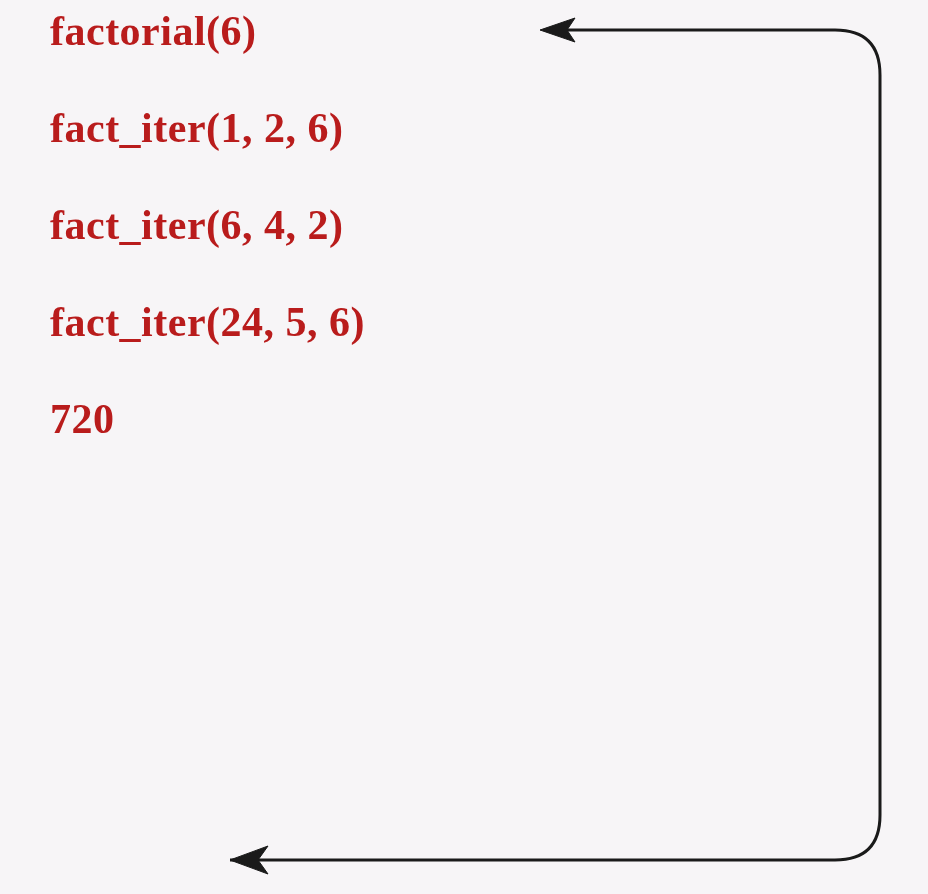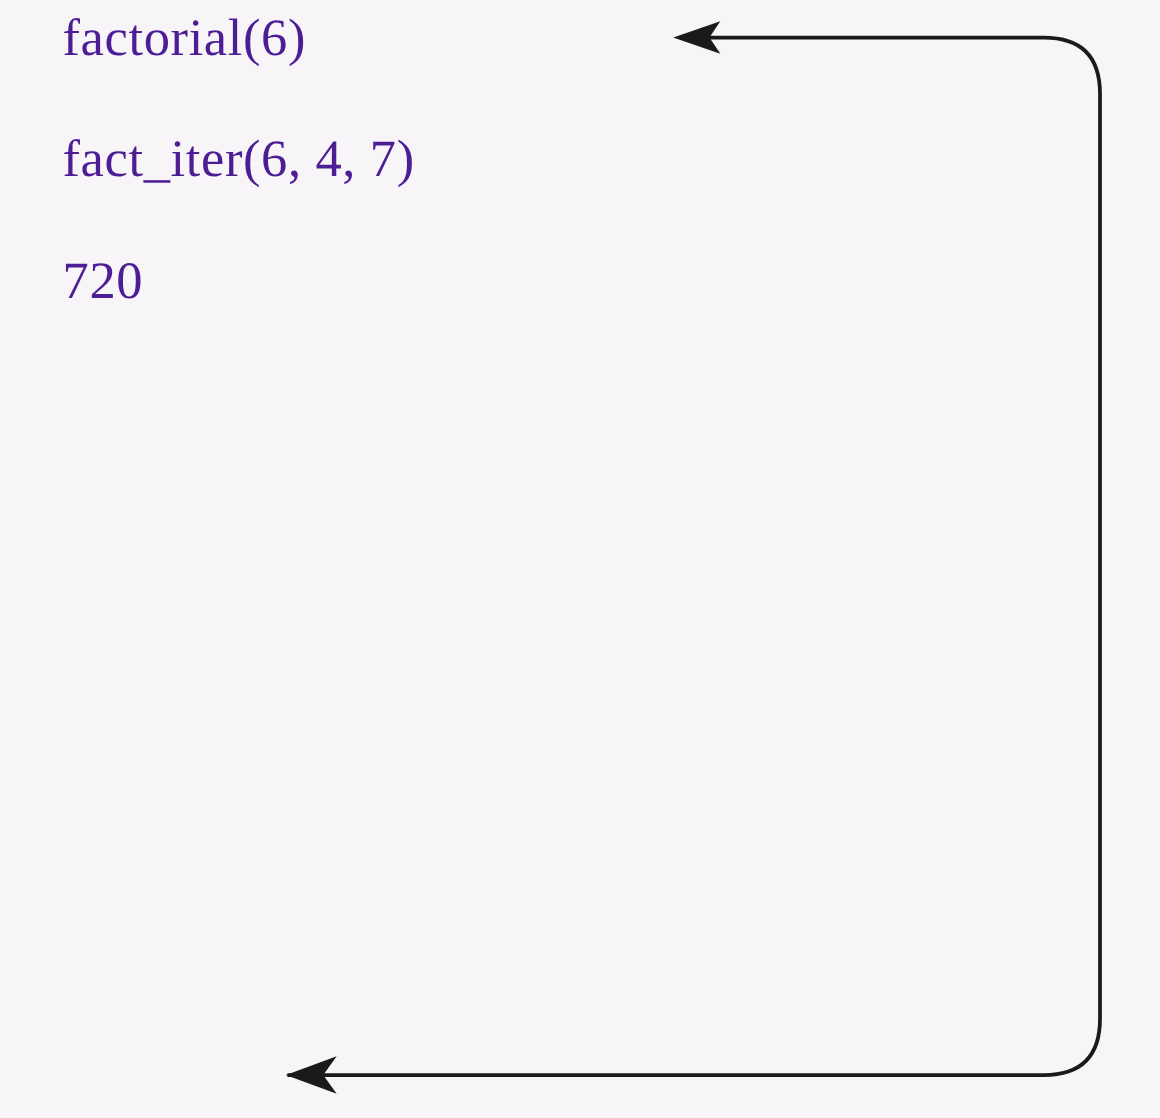--- a/index.html
+++ b/index.html
@@ -15,44 +15,46 @@
       position: relative;
       overflow: hidden;
     }
     .content {
       position: absolute;
       top: 10px;
       left: 50px;
     }
     .line {
       font-size: 42px;
-      color: #4c1d95;
+      color: #b91c1c;
       line-height: 1.0;
       margin-bottom: 55px;
-      font-weight: 400;
+      font-weight: 700;
       letter-spacing: 0.5px;
     }
     .line:last-child {
       margin-bottom: 16px;
     }
     .arrow-svg {
       position: absolute;
       top: 0;
       left: 0;
       width: 928px;
       height: 894px;
       pointer-events: none;
     }
   </style>
 </head>
 <body>
 
 <div class="content">
   <div class="line">factorial(6)</div>
-  <div class="line">fact_iter(6, 4, 7)</div>
+  <div class="line">fact_iter(1, 2, 6)</div>
+  <div class="line">fact_iter(6, 4, 2)</div>
+  <div class="line">fact_iter(24, 5, 6)</div>
   <div class="line">720</div>
 </div>
 
 <svg class="arrow-svg" viewBox="0 0 928 894">
 
   <path d="M 545 30 
            L 835 30 
            Q 880 30 880 75 
            L 880 815 
            Q 880 860 835 860 

